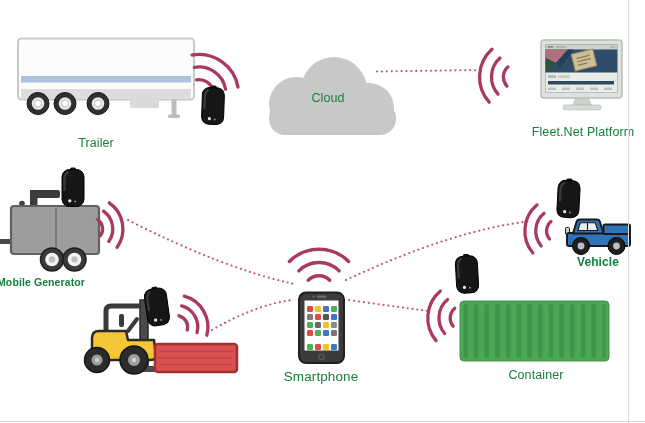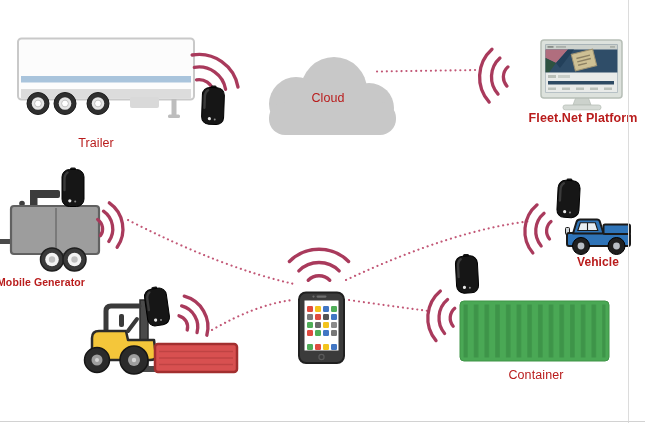--- a/index.html
+++ b/index.html
@@ -2,21 +2,21 @@
 <html><head>
 <meta charset="utf-8">
 <style>
   html,body{margin:0;padding:0;background:#fff;}
   #stage{
     position:relative;width:645px;height:423px;background:#ffffff;overflow:hidden;
     font-family:"Liberation Sans",sans-serif;
   }
   .lbl{
     position:absolute;transform:translate(-50%,-50%);
-    color:#b91c1c;white-space:nowrap;letter-spacing:.1px;
+    color:#15803d;white-space:nowrap;letter-spacing:.1px;
   }
   .lbl-md{font-size:12.5px;font-weight:500;}
   .lbl-sm{font-size:10.5px;font-weight:700;}
   .lbl-xs{font-size:12px;font-weight:600;}
   .lbl-lg{font-size:13.5px;font-weight:500;}
   #scene{position:absolute;left:0;top:0;}
   .edge-right{position:absolute;top:0;right:16px;width:1px;height:423px;background:#dcdcdc;}
   .edge-bottom{position:absolute;left:0;bottom:1px;width:645px;height:1px;background:#d2d2d2;}
   .app-grid{
     position:absolute;left:307px;top:306px;width:30px;
@@ -236,21 +236,22 @@
     </div>
 <div class="app-dock">
       <div class="app" style="background: rgb(79, 174, 88);"></div>
       <div class="app" style="background: rgb(224, 75, 63);"></div>
       <div class="app" style="background: rgb(243, 195, 28);"></div>
       <div class="app" style="background: rgb(65, 118, 196);"></div>
     </div>
 
 <div class="lbl lbl-md" style="left:96px;top:131px;margin-top:12px;">Trailer</div>
 <div class="lbl lbl-md" style="left:328px;top:98px;">Cloud</div>
-<div class="lbl lbl-md" style="left:583px;top:118px;font-weight:700;">Fleet.Net Platform</div>
+<div class="lbl lbl-md" style="left:583px;top:132px;font-weight:400;">Fleet.Net Platform</div>
 <div class="lbl lbl-sm" style="left:41px;top:282px;">Mobile Generator</div>
+<div class="lbl lbl-lg" style="left:321px;top:376px;">Smartphone</div>
 <div class="lbl lbl-xs" style="left:598px;top:262px;">Vehicle</div>
 <div class="lbl lbl-md" style="left:536px;top:375px;text-align:center;">Container</div>
 
 <div class="edge-right"></div>
 <div class="edge-bottom"></div>
 
 </div>
 
 </body></html>

